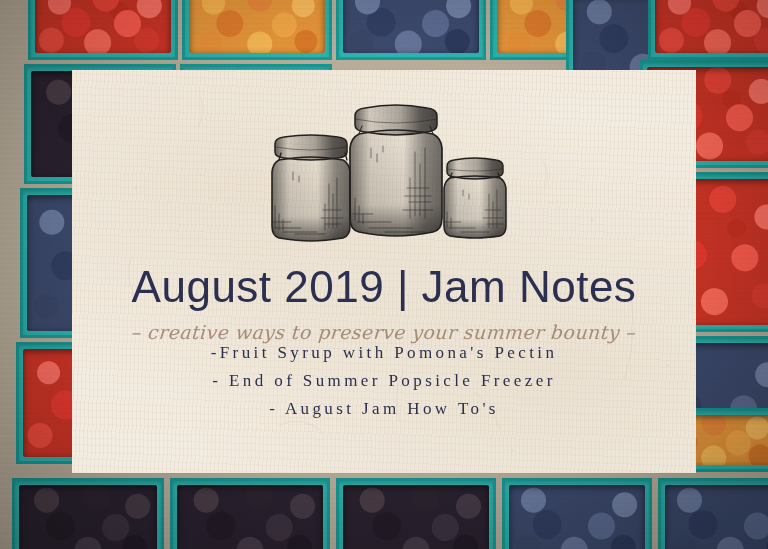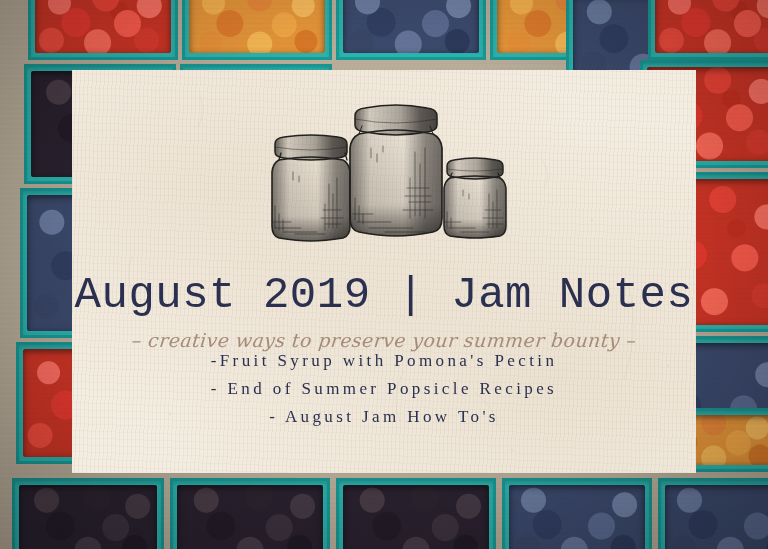--- a/index.html
+++ b/index.html
@@ -131,22 +131,22 @@
     align-items:center;
     padding-top:32px;
   }
 
   
   #jars { width:250px; height:148px; }
   #jars svg { display:block; width:100%; height:100%; }
 
   
   #title {
-    margin-top:22px;
-    font-family:Liberation Mono, monospace;
+    margin-top:14px;
+    font-family:Liberation Sans, sans-serif;
     font-size:44px;
     line-height:1.05;
     color:#2b3050;
     letter-spacing:.5px;
     white-space:nowrap;
   }
   #subtitle {
     margin-top:11px;
     font-family:"DejaVu Serif", serif;
     font-style:italic;
@@ -349,20 +349,20 @@
           </g>
         </svg>
       </div>
 
       <div id="title">August 2019 | Jam Notes</div>
 
       <div id="subtitle">– creative ways to preserve your summer bounty –</div>
 
       <div id="list">
           <div class="item">-Fruit Syrup with Pomona's Pectin</div>
-          <div class="item">- End of Summer Popsicle Recipes</div>
+          <div class="item">- End of Summer Popsicle Freezer</div>
           <div class="item">- August Jam How To's</div>
         </div>
 
     </div>
   </div>
 
 </div>
 
 </body></html>

